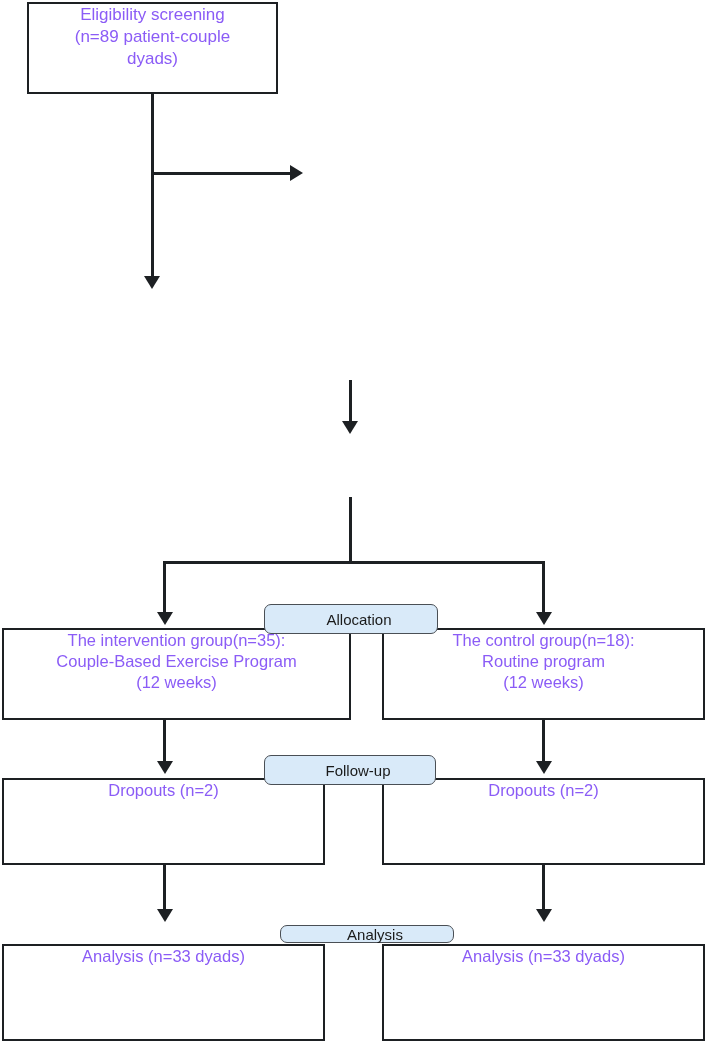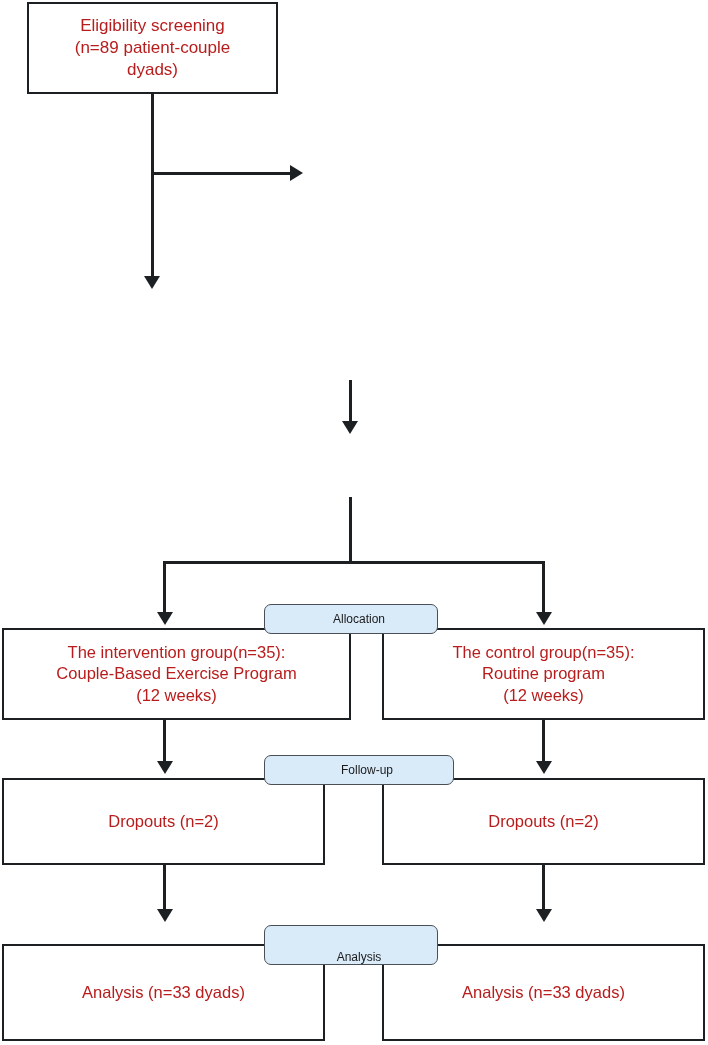--- a/index.html
+++ b/index.html
@@ -16,24 +16,24 @@
     height: 1045px;
     background: #ffffff;
     overflow: hidden;
   }
   .box {
     position: absolute;
     box-sizing: border-box;
     border: 2px solid #1d2023;
     background: #ffffff;
     display: flex;
-    align-items: center;
+    align-items: flex-start;
     justify-content: center;
     text-align: center;
-    color: #b91c1c;
+    color: #8b5cf6;
     line-height: 1.28;
   }
   .box .txt {
     display: block;
     width: 100%;
     white-space: pre-line;
   }
   .box.left-align {
     justify-content: flex-start;
     text-align: left;
@@ -75,21 +75,21 @@
     border-radius: 7px;
     background: #d9eaf9;
     display: flex;
     align-items: center;
     justify-content: center;
     color: #1a1a1a;
     z-index: 5;
   }
   .fs-17 { font-size: 17px; }
   .fs-165 { font-size: 16.5px; }
-  .fs-15 { font-size: 12px; padding-left: 16px; }
+  .fs-15 { font-size: 15px; padding-left: 16px; }
 </style>
 </head>
 <body>
 
 <div id="flow">
 
   <div class="box fs-17" style="left:27px; top:2px; width:251px; height:92px;">
     <span class="txt">Eligibility screening
 (n=89 patient-couple
 dyads)</span>
@@ -117,47 +117,47 @@
   <div class="phase-label fs-15" style="left:264px; top:604px; width:174px; height:30px;">
     <span>Allocation</span>
   </div>
 
   <div class="box fs-165" style="left:2px; top:628px; width:349px; height:92px;">
     <span class="txt">The intervention group(n=35):
 Couple-Based Exercise Program
 (12 weeks)</span>
   </div>
   <div class="box fs-165" style="left:382px; top:628px; width:323px; height:92px;">
-    <span class="txt">The control group(n=35):
+    <span class="txt">The control group(n=18):
 Routine program
 (12 weeks)</span>
   </div>
 
   <div class="vline" style="left:163px; top:720px; width:3px; height:43px;"></div>
   <div class="arrow-down" style="left:157px; top:761px;"></div>
   <div class="vline" style="left:542px; top:720px; width:3px; height:43px;"></div>
   <div class="arrow-down" style="left:536px; top:761px;"></div>
 
-  <div class="phase-label fs-15" style="left:264px; top:755px; width:190px; height:30px;">
+  <div class="phase-label fs-15" style="left:264px; top:755px; width:172px; height:30px;">
     <span>Follow-up</span>
   </div>
 
   <div class="box fs-165" style="left:2px; top:778px; width:323px; height:87px;">
     <span class="txt">Dropouts  (n=2)</span>
   </div>
   <div class="box fs-165" style="left:382px; top:778px; width:323px; height:87px;">
     <span class="txt">Dropouts  (n=2)</span>
   </div>
 
   <div class="vline" style="left:163px; top:865px; width:3px; height:46px;"></div>
   <div class="arrow-down" style="left:157px; top:909px;"></div>
   <div class="vline" style="left:542px; top:865px; width:3px; height:46px;"></div>
   <div class="arrow-down" style="left:536px; top:909px;"></div>
 
-  <div class="phase-label fs-15" style="left:264px; top:925px; width:174px; height:40px;align-items:flex-end;">
+  <div class="phase-label fs-15" style="left:280px; top:925px; width:174px; height:18px;">
     <span>Analysis</span>
   </div>
 
   <div class="box fs-165" style="left:2px; top:944px; width:323px; height:97px;">
     <span class="txt">Analysis (n=33 dyads)</span>
   </div>
   <div class="box fs-165" style="left:382px; top:944px; width:323px; height:97px;">
     <span class="txt">Analysis (n=33 dyads)</span>
   </div>
 

